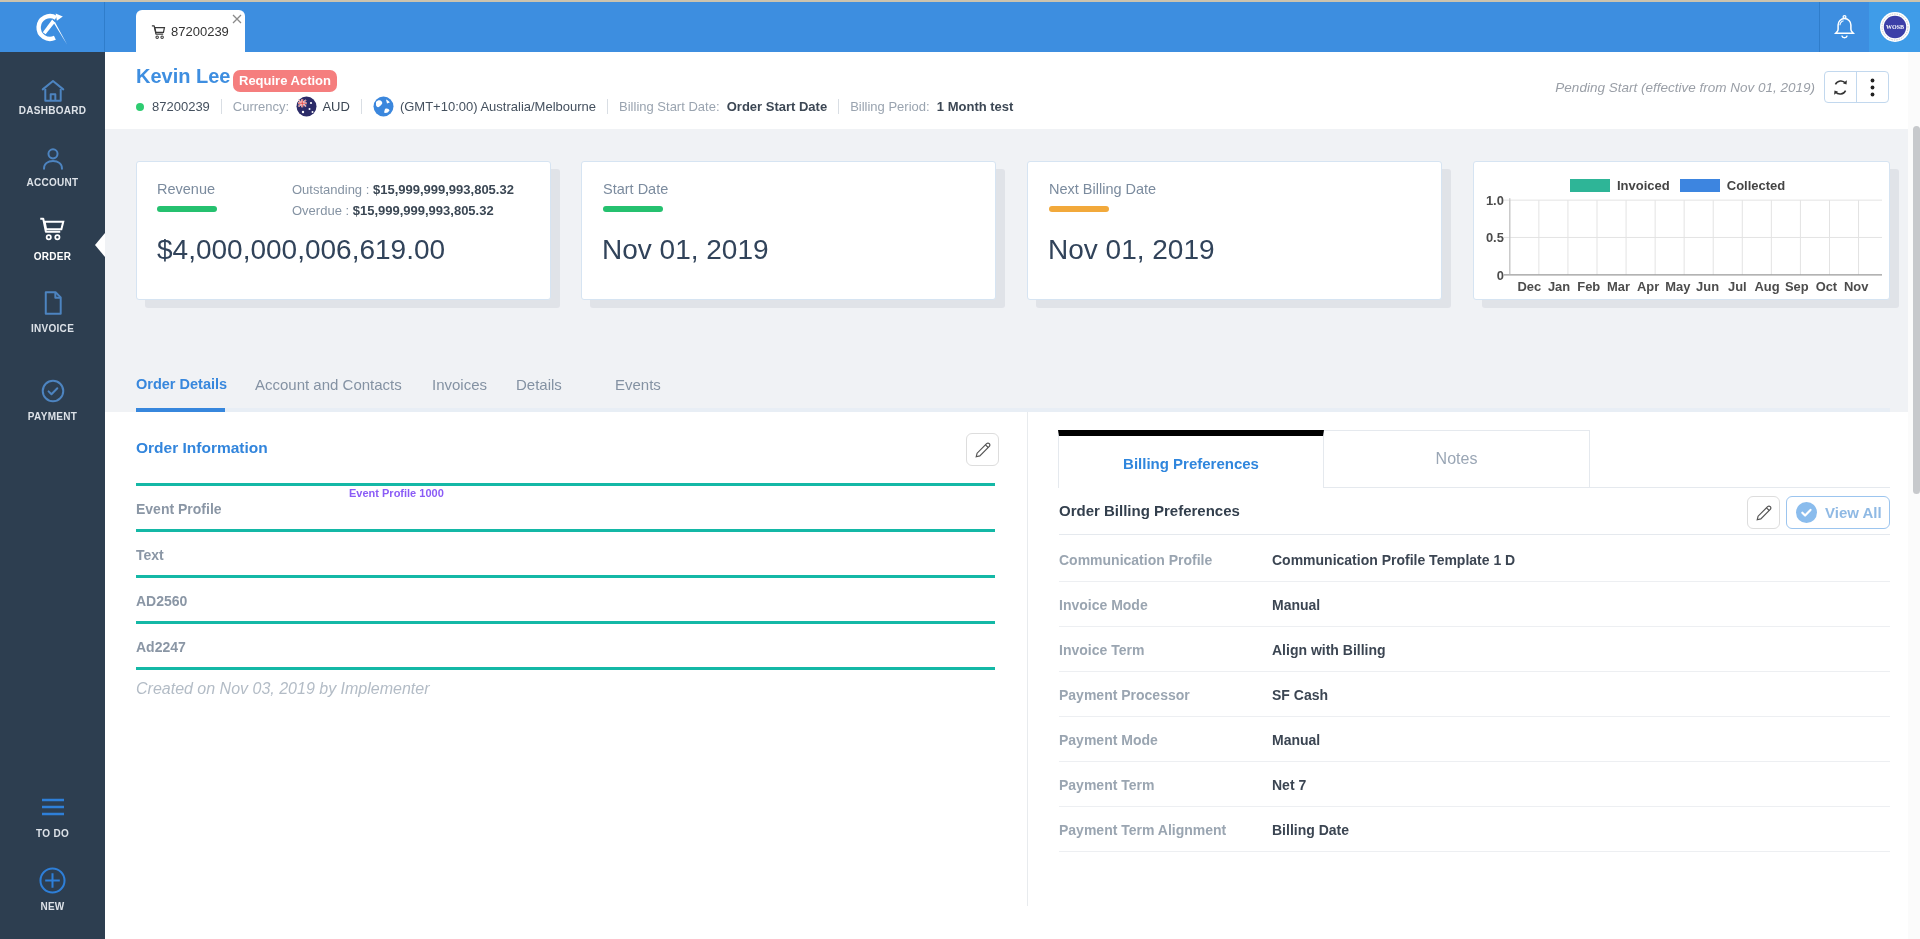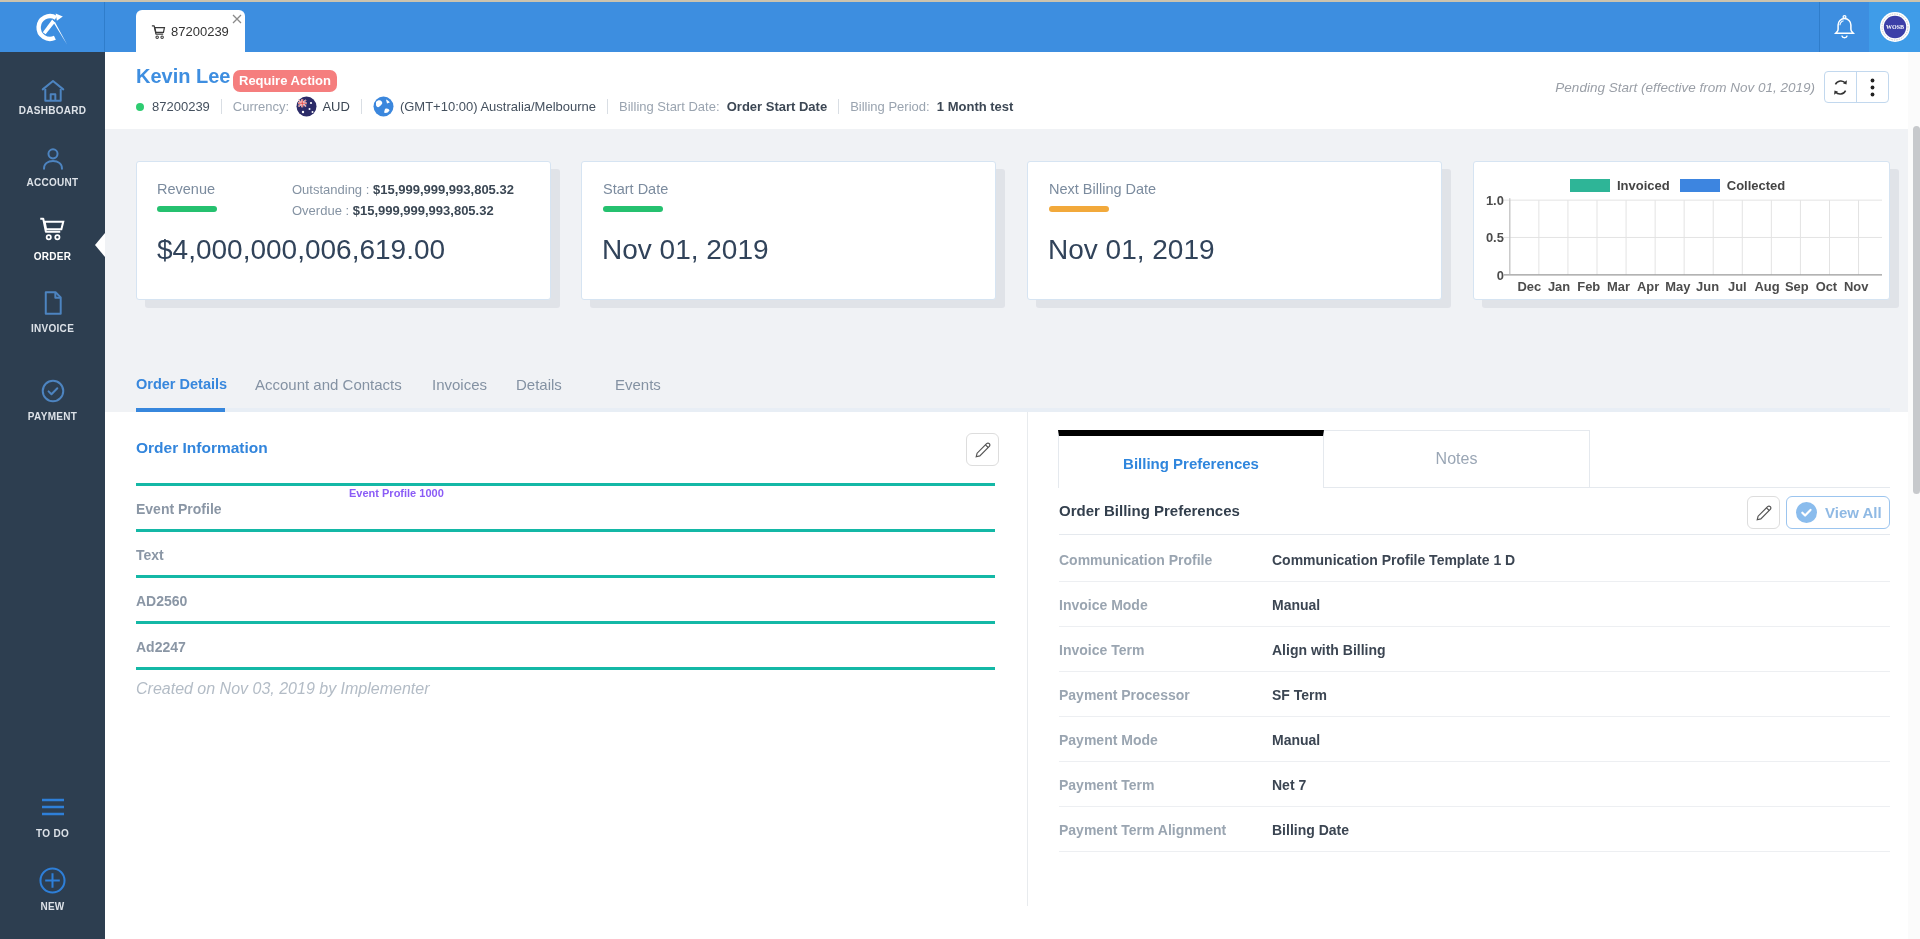--- a/index.html
+++ b/index.html
@@ -371,21 +371,21 @@
 <div class="rrow" style="top:582px">
     <span class="lab">Invoice Mode</span>
     <span class="val">Manual</span>
   </div>
 <div class="rrow" style="top:627px">
     <span class="lab">Invoice Term</span>
     <span class="val">Align with Billing</span>
   </div>
 <div class="rrow" style="top:672px">
     <span class="lab">Payment Processor</span>
-    <span class="val">SF Term</span>
+    <span class="val">SF Cash</span>
   </div>
 <div class="rrow" style="top:717px">
     <span class="lab">Payment Mode</span>
     <span class="val">Manual</span>
   </div>
 <div class="rrow" style="top:762px">
     <span class="lab">Payment Term</span>
     <span class="val">Net 7</span>
   </div>
 <div class="rrow" style="top:807px">

